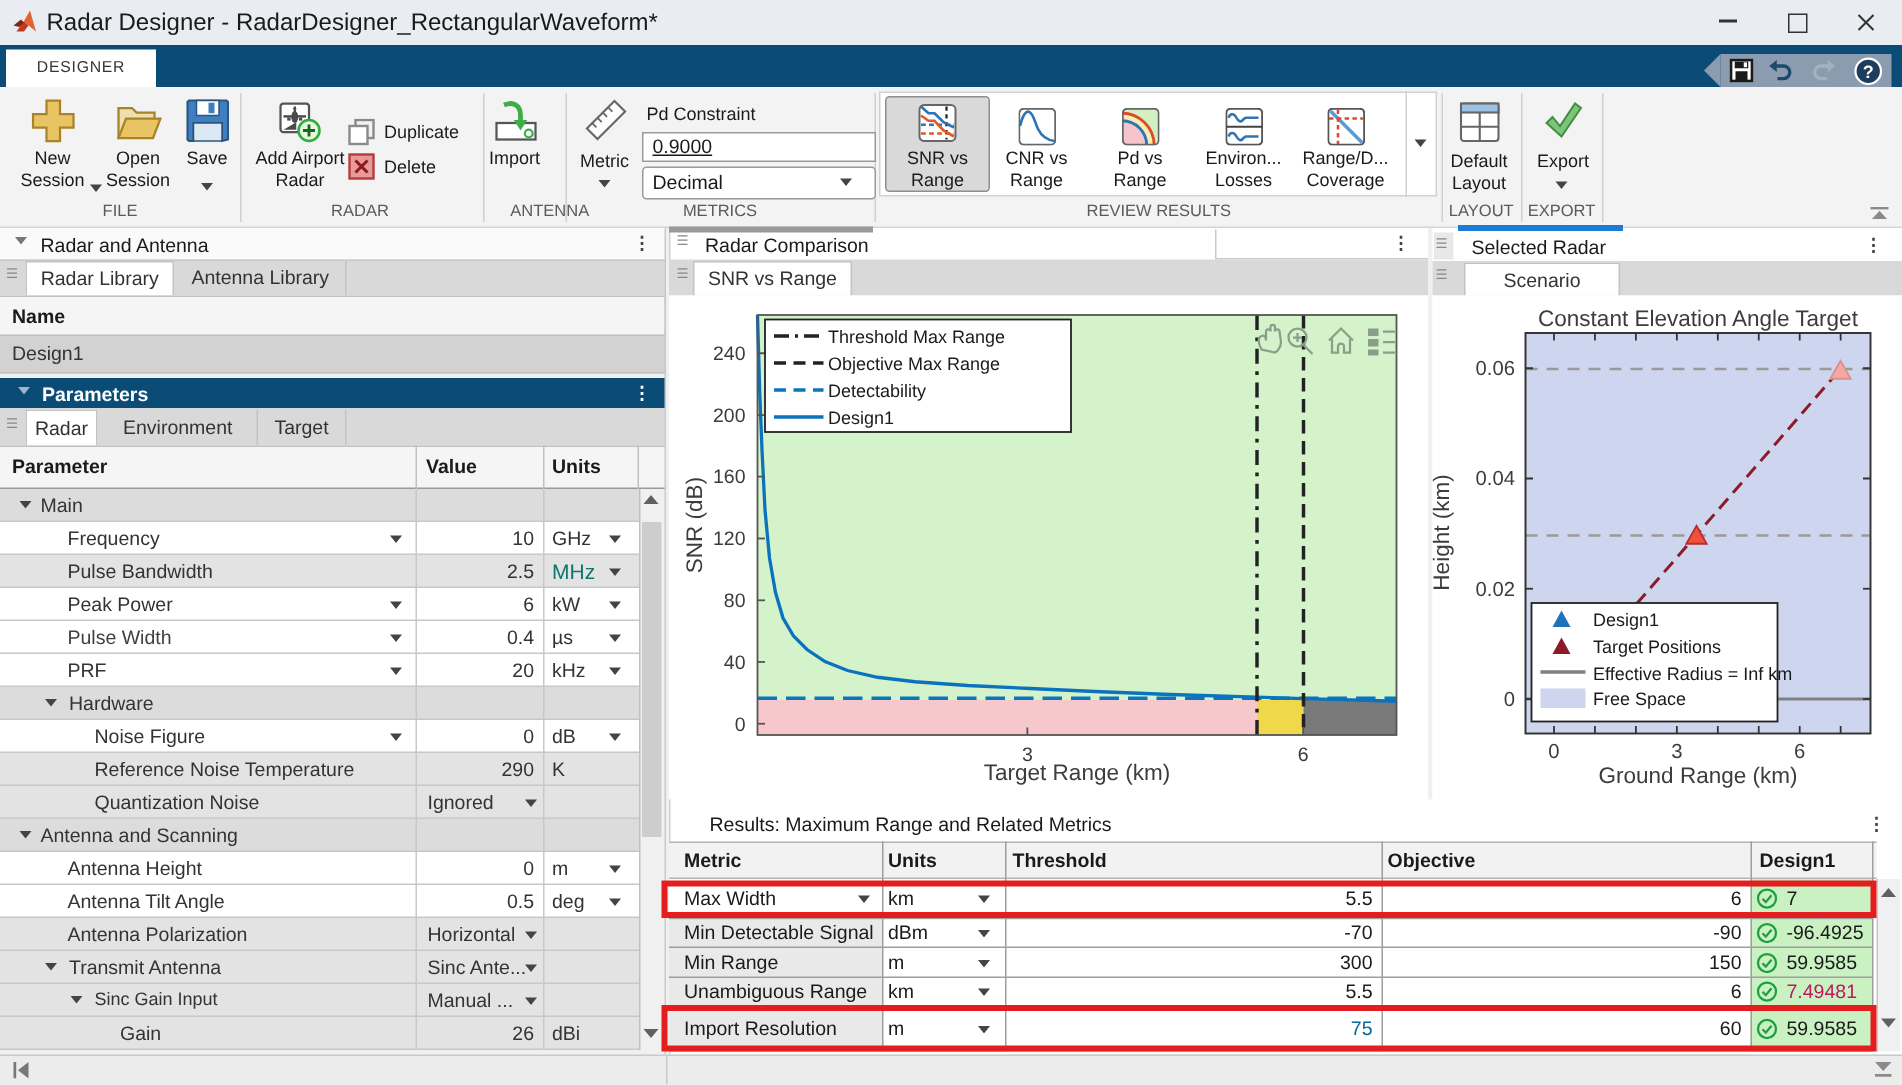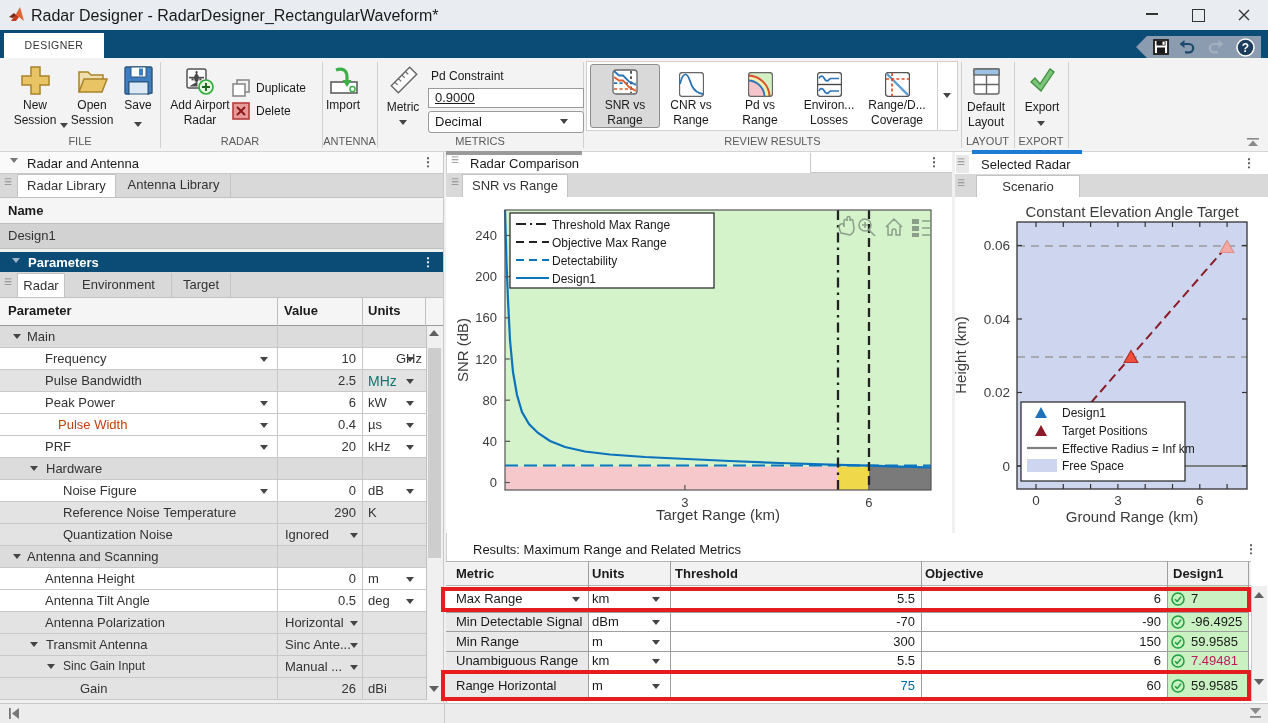--- a/index.html
+++ b/index.html
@@ -66,21 +66,21 @@
 <div id="toolbar" class="abs"></div>
 <div class="abs tsep" style="left:160px"></div>
 <div class="abs tsep" style="left:322px"></div>
 <div class="abs tsep" style="left:377px"></div>
 <div class="abs tsep" style="left:583px"></div>
 <div class="abs tsep" style="left:961px"></div>
 <div class="abs tsep" style="left:1014px"></div>
 <div class="abs tsep" style="left:1068px"></div>
 <div class="abs seclabel" style="left:40px;width:80px;">FILE</div>
 <div class="abs seclabel" style="left:200px;width:80px;">RADAR</div>
-<div class="abs seclabel" style="left:322px;width:55px;">ANTENNA</div>
+<div class="abs seclabel" style="left:322px;width:55px;padding-left:17px;">ANTENNA</div>
 <div class="abs seclabel" style="left:430px;width:100px;">METRICS</div>
 <div class="abs seclabel" style="left:700px;width:145px;">REVIEW RESULTS</div>
 <div class="abs seclabel" style="left:961px;width:53px;">LAYOUT</div>
 <div class="abs seclabel" style="left:1014px;width:54px;">EXPORT</div>
 
 <svg class="abs" style="left:21px;top:66px" width="29" height="30" viewBox="0 0 29 30">
   <path d="M10 1 L19 1 L19 10 L28 10 L28 19 L19 19 L19 28 L10 28 L10 19 L1 19 L1 10 L10 10 Z" fill="#e9c464" stroke="#a98327" stroke-width="1.5"></path>
 </svg>
 <div class="abs btnlabel" style="left:5px;top:98px;width:60px;">New<br>Session</div>
 <div class="abs dd" style="left:60px;top:123px;"></div>
@@ -252,41 +252,41 @@
 <div class="abs" style="left:277px;top:0px;width:1px;height:22px;background:#c8c8c8;"></div>
 <div class="abs" style="left:362px;top:0px;width:1px;height:22px;background:#c8c8c8;"></div>
 <div class="abs" style="left:13px;top:8px;width:0;height:0;border-left:4px solid transparent;border-right:4px solid transparent;border-top:5px solid #444;"></div>
 <div class="abs" style="left:27px;top:3px;font-size:13px;color:#333;">Main</div>
 <div class="abs" style="left:0;top:22px;width:426px;height:22px;background:#ffffff;border-bottom:1px solid #c8c8c8;box-sizing:border-box;"></div>
 <div class="abs" style="left:277px;top:22px;width:1px;height:22px;background:#c8c8c8;"></div>
 <div class="abs" style="left:362px;top:22px;width:1px;height:22px;background:#c8c8c8;"></div>
 <div class="abs" style="left:45px;top:25px;font-size:13px;color:#333;">Frequency</div>
 <div class="abs dd" style="left:260px;top:31px;"></div>
 <div class="abs" style="left:282px;top:25px;width:74px;text-align:right;font-size:13px;color:#333;">10</div>
-<div class="abs" style="left:368px;top:25px;font-size:13px;color:#333;margin-left:28px;">GHz</div>
+<div class="abs" style="left:368px;top:25px;font-size:13px;color:#333;">GHz</div>
 <div class="abs dd" style="left:406px;top:31px;"></div>
 <div class="abs" style="left:0;top:44px;width:426px;height:22px;background:#e3e3e3;border-bottom:1px solid #c8c8c8;box-sizing:border-box;"></div>
 <div class="abs" style="left:277px;top:44px;width:1px;height:22px;background:#c8c8c8;"></div>
 <div class="abs" style="left:362px;top:44px;width:1px;height:22px;background:#c8c8c8;"></div>
 <div class="abs" style="left:45px;top:47px;font-size:13px;color:#333;">Pulse Bandwidth</div>
 <div class="abs" style="left:282px;top:47px;width:74px;text-align:right;font-size:13px;color:#333;">2.5</div>
 <div class="abs" style="left:368px;top:47px;font-size:14px;color:#0f766e;">MHz</div>
 <div class="abs dd" style="left:406px;top:53px;"></div>
 <div class="abs" style="left:0;top:66px;width:426px;height:22px;background:#ffffff;border-bottom:1px solid #c8c8c8;box-sizing:border-box;"></div>
 <div class="abs" style="left:277px;top:66px;width:1px;height:22px;background:#c8c8c8;"></div>
 <div class="abs" style="left:362px;top:66px;width:1px;height:22px;background:#c8c8c8;"></div>
 <div class="abs" style="left:45px;top:69px;font-size:13px;color:#333;">Peak Power</div>
 <div class="abs dd" style="left:260px;top:75px;"></div>
 <div class="abs" style="left:282px;top:69px;width:74px;text-align:right;font-size:13px;color:#333;">6</div>
 <div class="abs" style="left:368px;top:69px;font-size:13px;color:#333;">kW</div>
 <div class="abs dd" style="left:406px;top:75px;"></div>
 <div class="abs" style="left:0;top:88px;width:426px;height:22px;background:#ffffff;border-bottom:1px solid #c8c8c8;box-sizing:border-box;"></div>
 <div class="abs" style="left:277px;top:88px;width:1px;height:22px;background:#c8c8c8;"></div>
 <div class="abs" style="left:362px;top:88px;width:1px;height:22px;background:#c8c8c8;"></div>
-<div class="abs" style="left:58px;top:91px;font-size:13px;color:#c2410c;">Pulse Width</div>
+<div class="abs" style="left:45px;top:91px;font-size:13px;color:#404040;">Pulse Width</div>
 <div class="abs dd" style="left:260px;top:97px;"></div>
 <div class="abs" style="left:282px;top:91px;width:74px;text-align:right;font-size:13px;color:#333;">0.4</div>
 <div class="abs" style="left:368px;top:91px;font-size:13px;color:#333;">µs</div>
 <div class="abs dd" style="left:406px;top:97px;"></div>
 <div class="abs" style="left:0;top:110px;width:426px;height:22px;background:#ffffff;border-bottom:1px solid #c8c8c8;box-sizing:border-box;"></div>
 <div class="abs" style="left:277px;top:110px;width:1px;height:22px;background:#c8c8c8;"></div>
 <div class="abs" style="left:362px;top:110px;width:1px;height:22px;background:#c8c8c8;"></div>
 <div class="abs" style="left:45px;top:113px;font-size:13px;color:#333;">PRF</div>
 <div class="abs dd" style="left:260px;top:119px;"></div>
 <div class="abs" style="left:282px;top:113px;width:74px;text-align:right;font-size:13px;color:#333;">20</div>
@@ -505,21 +505,21 @@
 <div class="abs" style="left:0;top:0;width:805px;height:25px;background:#f2f2f2;border-top:1px solid #b5b5b5;border-bottom:1px solid #b5b5b5;box-sizing:border-box;"></div>
 <div class="abs" style="left:10px;top:5px;font-size:13px;font-weight:bold;color:#1a1a1a;">Metric</div>
 <div class="abs" style="left:146px;top:5px;font-size:13px;font-weight:bold;color:#1a1a1a;">Units</div>
 <div class="abs" style="left:229px;top:5px;font-size:13px;font-weight:bold;color:#1a1a1a;">Threshold</div>
 <div class="abs" style="left:479px;top:5px;font-size:13px;font-weight:bold;color:#1a1a1a;">Objective</div>
 <div class="abs" style="left:727px;top:5px;font-size:13px;font-weight:bold;color:#1a1a1a;">Design1</div>
 <div class="abs" style="left:0;top:25px;width:224px;height:27px;background:#ffffff;border-bottom:1px solid #9e9e9e;box-sizing:border-box;"></div>
 <div class="abs" style="left:142px;top:25px;width:82px;height:27px;background:#ffffff;border-bottom:1px solid #9e9e9e;box-sizing:border-box;"></div>
 <div class="abs" style="left:224px;top:25px;width:497px;height:27px;background:#fff;border-bottom:1px solid #9e9e9e;box-sizing:border-box;"></div>
 <div class="abs" style="left:721px;top:25px;width:81px;height:27px;background:#c9f1c2;border-bottom:1px solid #9e9e9e;box-sizing:border-box;"></div>
-<div class="abs" style="left:10px;top:30px;font-size:13px;color:#1a1a1a;">Max Range</div>
+<div class="abs" style="left:10px;top:30px;font-size:13px;color:#1a1a1a;">Max Width</div>
 <div class="abs dd" style="left:126px;top:36px;"></div>
 <div class="abs" style="left:146px;top:30px;font-size:13px;color:#1a1a1a;">km</div>
 <div class="abs dd" style="left:206px;top:36px;"></div>
 <div class="abs" style="left:340px;top:30px;width:129px;text-align:right;font-size:13px;color:#1a1a1a;">5.5</div>
 <div class="abs" style="left:590px;top:30px;width:125px;text-align:right;font-size:13px;color:#1a1a1a;">6</div>
 <svg class="abs" style="left:725px;top:31px" width="14" height="14" viewBox="0 0 14 14">
       <circle cx="7" cy="7" r="6" fill="none" stroke="#1e9e40" stroke-width="1.5"></circle>
       <path d="M4 7.2 L6.2 9.4 L10 4.8" fill="none" stroke="#1e9e40" stroke-width="1.5"></path>
     </svg>
 <div class="abs" style="left:745px;top:30px;font-size:13px;color:#1a1a1a;">7</div>
@@ -562,21 +562,21 @@
 <div class="abs" style="left:590px;top:92px;width:125px;text-align:right;font-size:13px;color:#1a1a1a;">6</div>
 <svg class="abs" style="left:725px;top:93px" width="14" height="14" viewBox="0 0 14 14">
       <circle cx="7" cy="7" r="6" fill="none" stroke="#1e9e40" stroke-width="1.5"></circle>
       <path d="M4 7.2 L6.2 9.4 L10 4.8" fill="none" stroke="#1e9e40" stroke-width="1.5"></path>
     </svg>
 <div class="abs" style="left:745px;top:92px;font-size:13px;color:#be185d;">7.49481</div>
 <div class="abs" style="left:0;top:110px;width:224px;height:30px;background:#e9e9e9;border-bottom:1px solid #9e9e9e;box-sizing:border-box;"></div>
 <div class="abs" style="left:142px;top:110px;width:82px;height:30px;background:#ffffff;border-bottom:1px solid #9e9e9e;box-sizing:border-box;"></div>
 <div class="abs" style="left:224px;top:110px;width:497px;height:30px;background:#fff;border-bottom:1px solid #9e9e9e;box-sizing:border-box;"></div>
 <div class="abs" style="left:721px;top:110px;width:81px;height:30px;background:#c9f1c2;border-bottom:1px solid #9e9e9e;box-sizing:border-box;"></div>
-<div class="abs" style="left:10px;top:117px;font-size:13px;color:#1a1a1a;">Range Horizontal</div>
+<div class="abs" style="left:10px;top:117px;font-size:13px;color:#1a1a1a;">Import Resolution</div>
 <div class="abs" style="left:146px;top:117px;font-size:13px;color:#1a1a1a;">m</div>
 <div class="abs dd" style="left:206px;top:123px;"></div>
 <div class="abs" style="left:340px;top:117px;width:129px;text-align:right;font-size:13px;color:#0369a1;">75</div>
 <div class="abs" style="left:590px;top:117px;width:125px;text-align:right;font-size:13px;color:#1a1a1a;">60</div>
 <svg class="abs" style="left:725px;top:118px" width="14" height="14" viewBox="0 0 14 14">
       <circle cx="7" cy="7" r="6" fill="none" stroke="#1e9e40" stroke-width="1.5"></circle>
       <path d="M4 7.2 L6.2 9.4 L10 4.8" fill="none" stroke="#1e9e40" stroke-width="1.5"></path>
     </svg>
 <div class="abs" style="left:745px;top:117px;font-size:13px;color:#1a1a1a;">59.9585</div>
 <div class="abs" style="left:142px;top:0;width:1px;height:140px;background:#9e9e9e;"></div>

